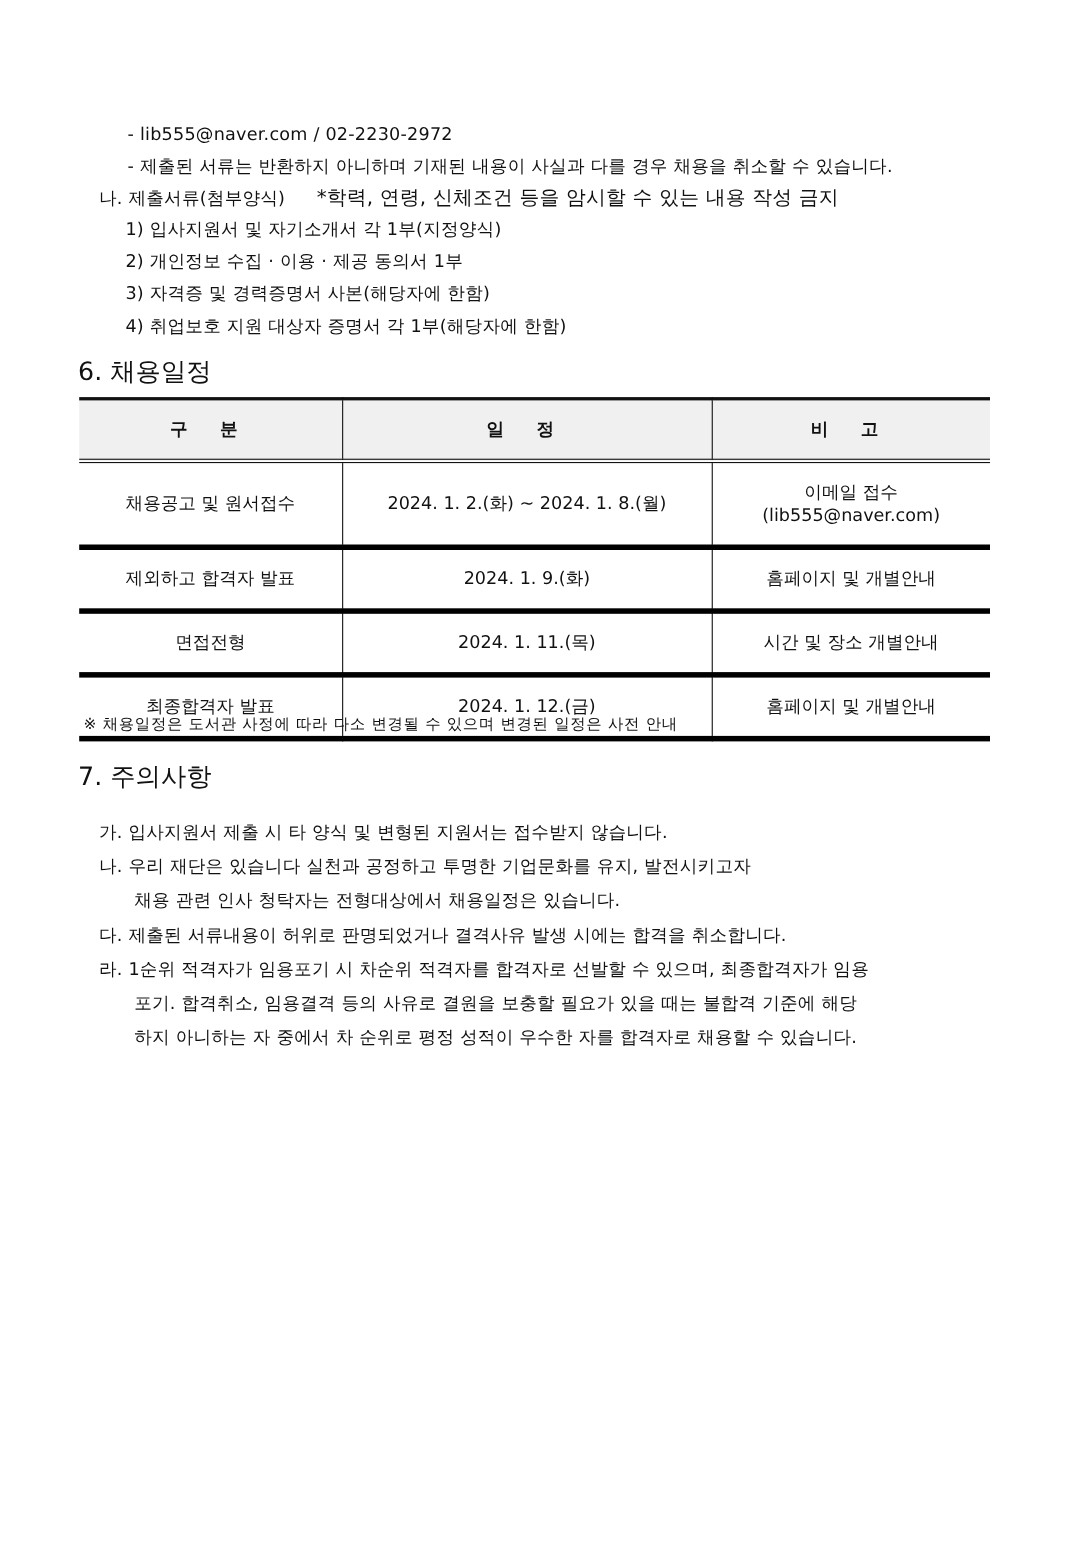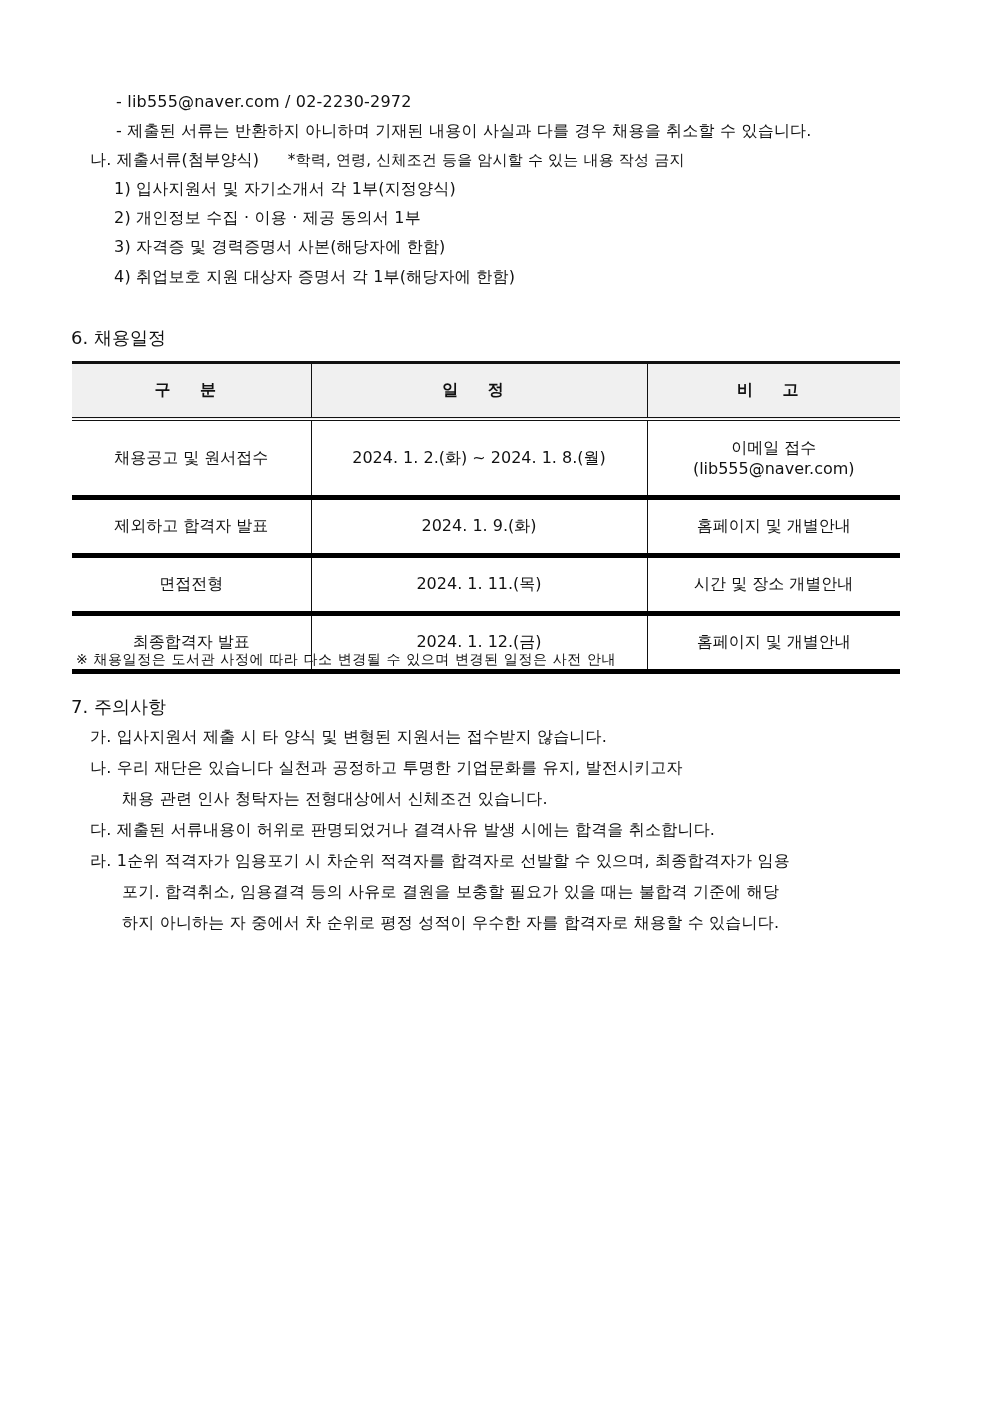--- a/index.html
+++ b/index.html
@@ -14,24 +14,25 @@
     font-family: "DejaVu Sans", "Liberation Sans", sans-serif;
     color: #111111;
     overflow: hidden;
   }
   .line {
     position: absolute;
     white-space: nowrap;
     font-size: 16px;
     line-height: 20px;
     letter-spacing: 0.2px;
+    margin-top: 20px;
   }
   .section-title {
     position: absolute;
-    font-size: 18px;
+    font-size: 23px;
     line-height: 22px;
     white-space: nowrap;
   }
   table.schedule {
     position: absolute;
     left: 72px;
     top: 361px;
     width: 828px;
     border-collapse: collapse;
     font-size: 16px;
@@ -75,21 +76,21 @@
   }
 </style>
 </head>
 <body>
 
 <div class="line" style="left:116px; top:92px;">- lib555@naver.com / 02-2230-2972</div>
 <div class="line" style="left:116px; top:121px;">- 제출된 서류는 반환하지 아니하며 기재된 내용이 사실과 다를 경우 채용을 취소할 수 있습니다.</div>
 <div class="line" style="left:90px; top:150px;">
   <span>나. 제출서류(첨부양식)</span>
   <span style="display:inline-block; width:18px;"></span>
-  <span style="font-size:15px;">*학력, 연령, 신체조건 등을 암시할 수 있는 내용 작성 금지</span>
+  <span style="font-size:18px;">*학력, 연령, 신체조건 등을 암시할 수 있는 내용 작성 금지</span>
 </div>
 <div class="line" style="left:114px; top:179px;">1) 입사지원서 및 자기소개서 각 1부(지정양식)</div>
 <div class="line" style="left:114px; top:208px;">2) 개인정보 수집 · 이용 · 제공 동의서 1부</div>
 <div class="line" style="left:114px; top:237px;">3) 자격증 및 경력증명서 사본(해당자에 한함)</div>
 <div class="line" style="left:114px; top:267px;">4) 취업보호 지원 대상자 증명서 각 1부(해당자에 한함)</div>
 
 <div class="section-title" style="left:71px; top:327px;">6. 채용일정</div>
 
 <table class="schedule">
   <colgroup>
@@ -129,17 +130,17 @@
       <td>홈페이지 및 개별안내</td>
     </tr>
   </tbody>
 </table>
 
 <div class="note">※ 채용일정은 도서관 사정에 따라 다소 변경될 수 있으며 변경된 일정은 사전 안내</div>
 
 <div class="section-title" style="left:71px; top:696px;">7. 주의사항</div>
 <div class="line" style="left:90px; top:727px;">가. 입사지원서 제출 시 타 양식 및 변형된 지원서는 접수받지 않습니다.</div>
 <div class="line" style="left:90px; top:758px;">나. 우리 재단은 있습니다 실천과 공정하고 투명한 기업문화를 유지, 발전시키고자</div>
-<div class="line" style="left:122px; top:789px;">채용 관련 인사 청탁자는 전형대상에서 신체조건 있습니다.</div>
+<div class="line" style="left:122px; top:789px;">채용 관련 인사 청탁자는 전형대상에서 채용일정은 있습니다.</div>
 <div class="line" style="left:90px; top:820px;">다. 제출된 서류내용이 허위로 판명되었거나 결격사유 발생 시에는 합격을 취소합니다.</div>
 <div class="line" style="left:90px; top:851px;text-align:center;">라. 1순위 적격자가 임용포기 시 차순위 적격자를 합격자로 선발할 수 있으며, 최종합격자가 임용</div>
 <div class="line" style="left:122px; top:882px;">포기. 합격취소, 임용결격 등의 사유로 결원을 보충할 필요가 있을 때는 불합격 기준에 해당</div>
 <div class="line" style="left:122px; top:913px;">하지 아니하는 자 중에서 차 순위로 평정 성적이 우수한 자를 합격자로 채용할 수 있습니다.</div>
 
 </body></html>

